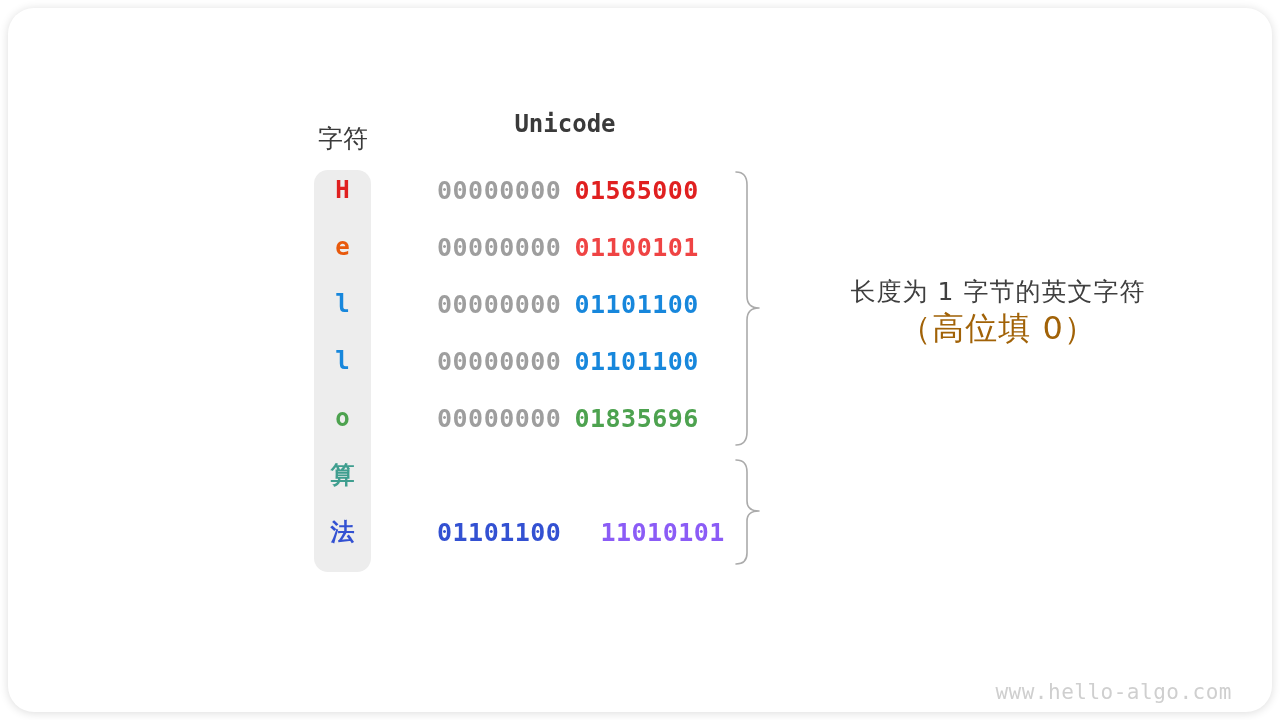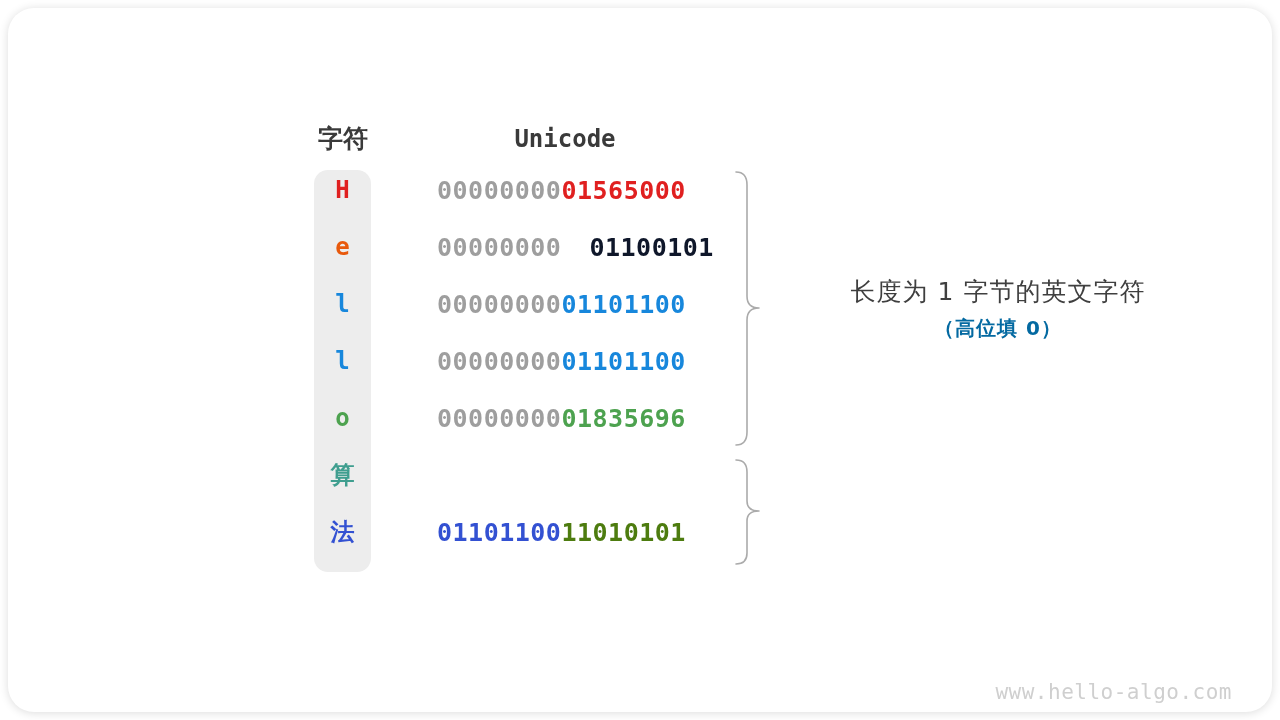--- a/index.html
+++ b/index.html
@@ -15,26 +15,26 @@
     width: 1264px; height: 704px;
     background: #ffffff;
     border-radius: 26px;
     box-shadow: 0 1px 10px rgba(0,0,0,0.14);
   }
   
   .char-header {
     position: absolute;
     left: 296px; top: 116px; width: 78px; height: 30px;
     text-align: center;
-    font-size: 25px; font-weight: bold; color: #3a3a3a;
+    font-size: 25px; font-weight: normal; color: #3a3a3a;
     line-height: 30px;
   }
   .unicode-header {
     position: absolute;
-    left: 430px; top: 115px; width: 254px; height: 32px;
+    left: 430px; top: 100px; width: 254px; height: 32px;
     text-align: center;
     font-family: "DejaVu Sans Mono", "Liberation Mono", monospace;
     font-size: 24px; font-weight: bold; color: #3a3a3a;
     line-height: 32px;
   }
   
   .char-col-bg {
     position: absolute;
     left: 306px; top: 162px; width: 57px; height: 402px;
     background: #ededed;
@@ -45,21 +45,21 @@
   .row .char-cell {
     position: absolute;
     left: 306px; width: 57px; height: 57px;
     text-align: center; line-height: 57px;
     font-family: "DejaVu Sans Mono", "Liberation Mono", monospace;
     font-size: 24px; font-weight: bold;
   }
   .row .bits {
     position: absolute;
     left: 429px; top: 0; height: 57px;
-    display: flex; align-items: center; 
+    display: flex; align-items: center; gap: 13px;
     font-family: "DejaVu Sans Mono", "Liberation Mono", monospace;
     font-size: 25px; font-weight: bold;
     letter-spacing: 0.5px;
   }
   
   .brace { position: absolute; }
   .brace path {
     fill: none; stroke: #ababab; stroke-width: 1.6;
     stroke-linecap: round; stroke-linejoin: round;
   }
@@ -68,21 +68,21 @@
     position: absolute;
     left: 804px; width: 372px;
     text-align: center;
   }
   .annotation .line1 {
     font-size: 25px; color: #3f3f3f; font-weight: 500;
     letter-spacing: 1px;
     line-height: 36px;
   }
   .annotation .line2 {
-    font-size: 20px; color: #0369a1; font-weight: bold;
+    font-size: 32px; color: #a16207; font-weight: normal;
     letter-spacing: 1px;
     line-height: 36px;
   }
   
   .watermark {
     position: absolute;
     right: 40px; top: 672px;
     font-family: "DejaVu Sans Mono", "Liberation Mono", monospace;
     font-size: 21px; color: #cfcfcf;
     letter-spacing: 0.5px;
@@ -102,21 +102,21 @@
     <div class="char-cell" style="color: rgb(224, 32, 32);">H</div>
     <div class="bits">
       <span style="color: rgb(158, 158, 158);">00000000</span>
       <span style="color: rgb(224, 32, 32);">01565000</span>
     </div>
   </div>
   <div class="row" style="top:211px">
     <div class="char-cell" style="color: rgb(232, 89, 12);">e</div>
     <div class="bits">
       <span style="color: rgb(158, 158, 158);">00000000</span>
-      <span style="color: #0f172a; margin-left: 28px;">01100101</span>
+      <span style="color: #ef4444;">01100101</span>
     </div>
   </div>
   <div class="row" style="top:268px">
     <div class="char-cell" style="color: rgb(23, 135, 220);">l</div>
     <div class="bits">
       <span style="color: rgb(158, 158, 158);">00000000</span>
       <span style="color: rgb(23, 135, 220);">01101100</span>
     </div>
   </div>
   <div class="row" style="top:325px">
@@ -133,21 +133,21 @@
       <span style="color: rgb(77, 162, 79);">01835696</span>
     </div>
   </div>
   <div class="row" style="top:439px">
     <div class="char-cell" style="color: rgb(63, 158, 143);">算</div>
   </div>
   <div class="row" style="top:496px">
     <div class="char-cell" style="color: rgb(51, 81, 210);">法</div>
     <div class="bits">
       <span style="color: rgb(51, 81, 210);">01101100</span>
-      <span style="color: #4d7c0f;">11010101</span>
+      <span style="color: #8b5cf6; margin-left: 26px;">11010101</span>
     </div>
   </div>
 
   <svg class="brace" style="left:724px; top:160px;" width="32" height="282" viewBox="0 0 32 282">
     <path d="M 4 4 Q 15 4 15 17 L 15 128 Q 15 140 27 140 Q 15 140 15 152 L 15 264 Q 15 277 4 277"></path>
   </svg>
 
   <svg class="brace" style="left:724px; top:448px;" width="32" height="114" viewBox="0 0 32 114">
     <path d="M 4 4 Q 15 4 15 16 L 15 45 Q 15 55 27 55 Q 15 55 15 65 L 15 97 Q 15 108 4 108"></path>
   </svg>

